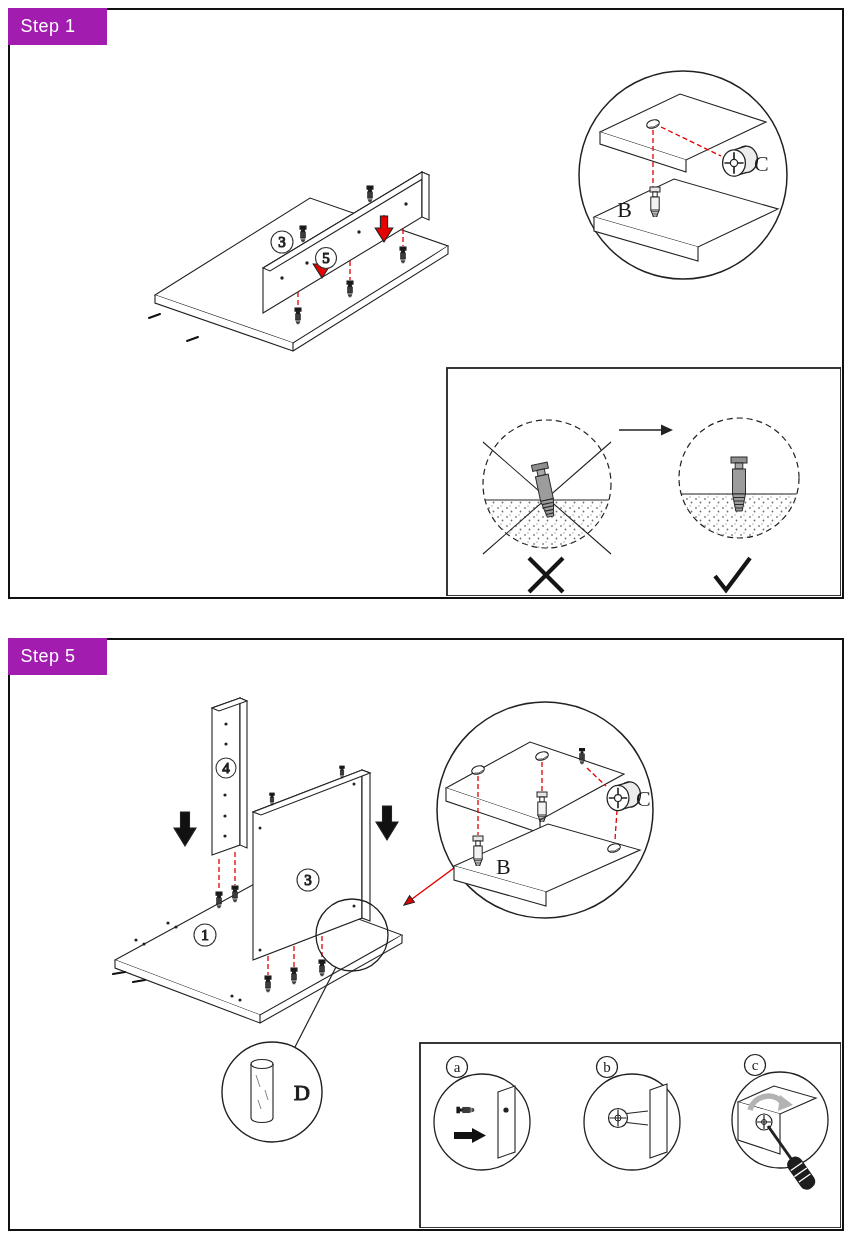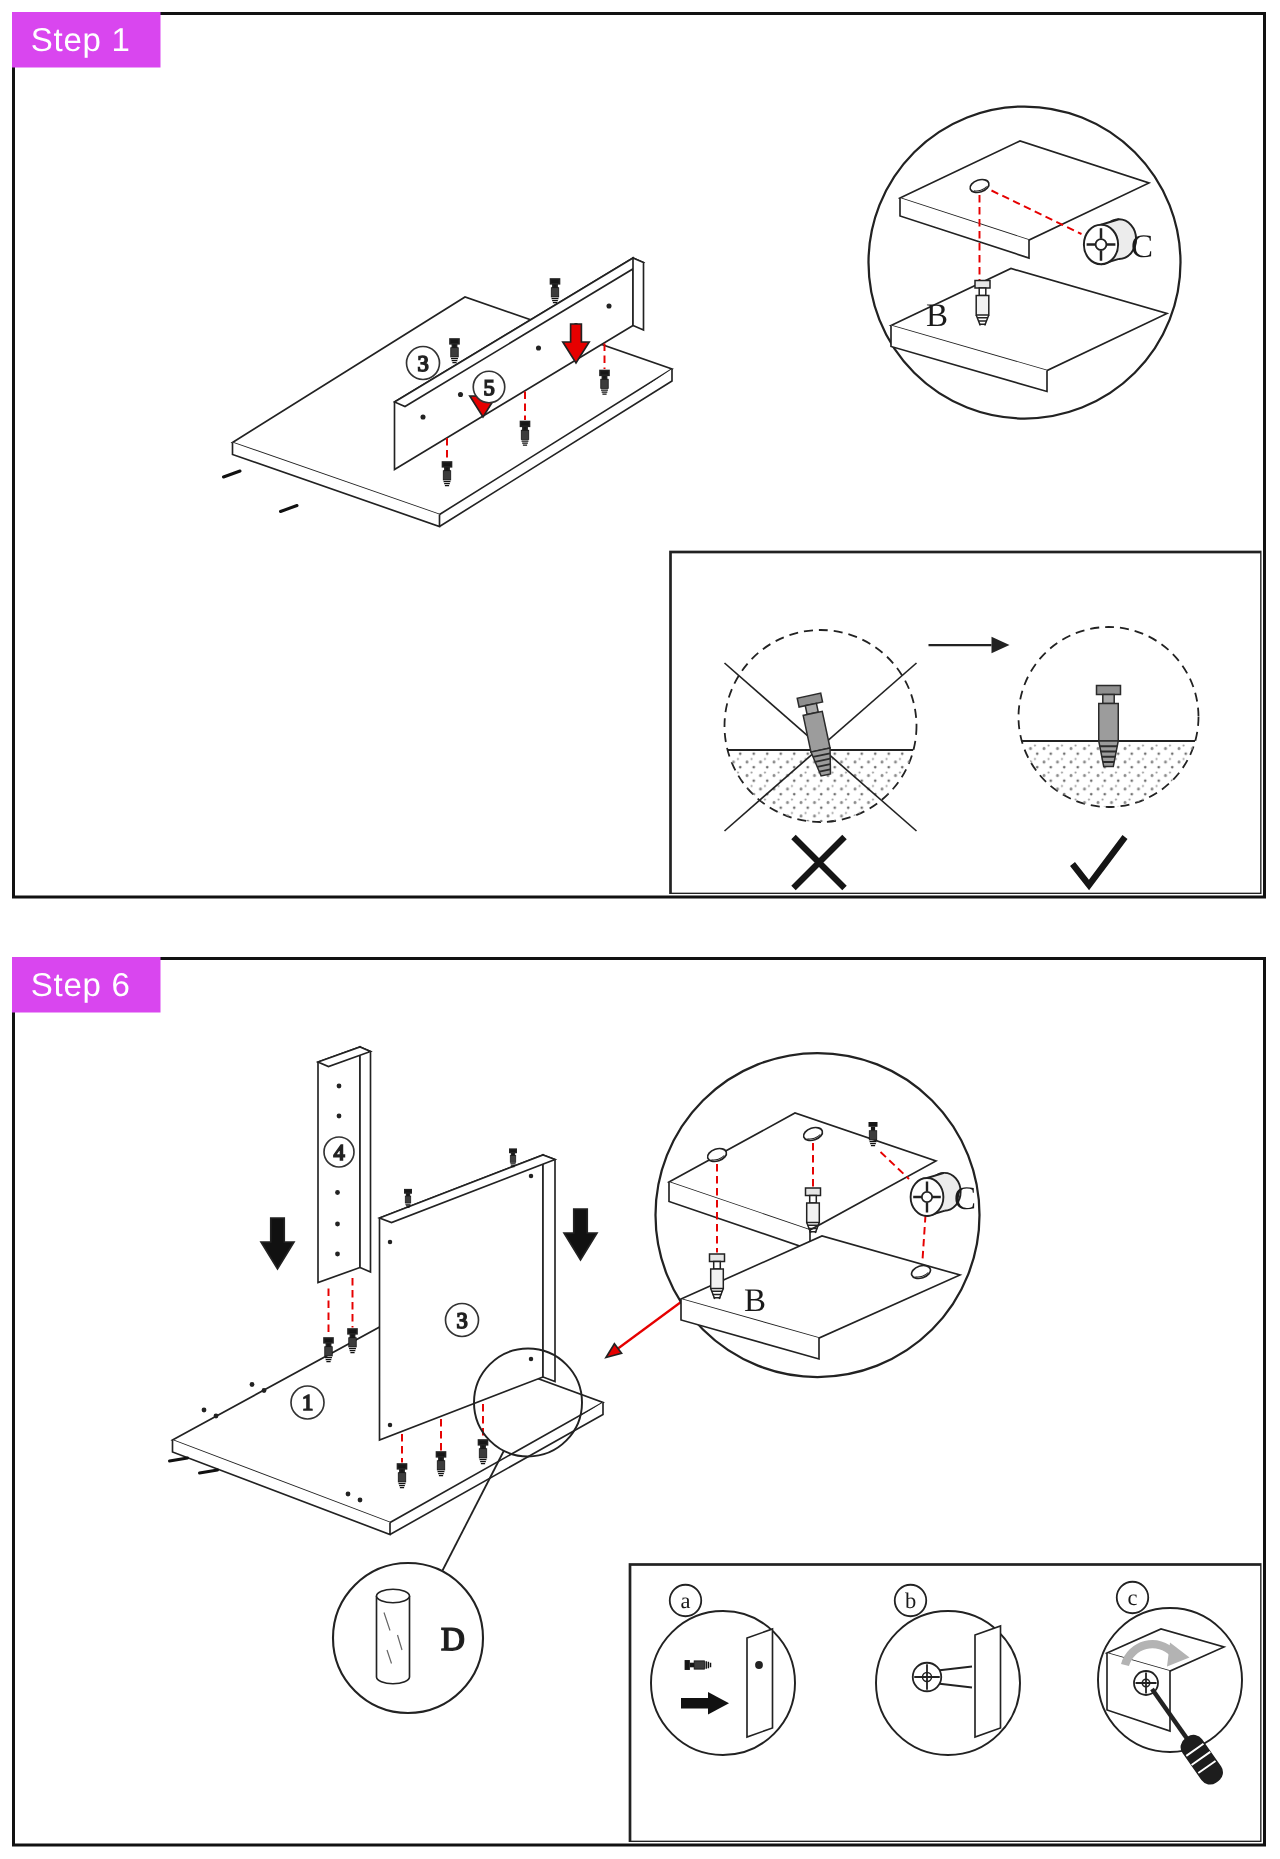--- a/index.html
+++ b/index.html
@@ -2,22 +2,22 @@
 <html><head>
 <meta charset="utf-8">
 <style>
   *{margin:0;padding:0;box-sizing:border-box}
   html,body{background:#fff}
   #page{position:relative;width:853px;height:1239px;background:#fff;
         font-family:"Liberation Sans",sans-serif;color:#1a1a1a;overflow:hidden}
   .step-box{position:absolute;border:2.5px solid #111;background:#fff}
   #box-step1{left:8px;top:8px;width:836px;height:591px}
   #box-step2{left:8px;top:638px;width:836px;height:593px}
-  .step-label{position:absolute;left:-2.5px;top:-2.5px;width:99px;height:37px;background:#d946ef;
-              color:#fff;font-size:22px;line-height:37px;padding-left:13px;letter-spacing:.5px}
+  .step-label{position:absolute;left:-2.5px;top:-2.5px;width:99px;height:37px;background:#a21caf;
+              color:#fff;font-size:18px;line-height:37px;padding-left:13px;letter-spacing:.5px}
   svg.layer{position:absolute;left:0;top:0;display:block}
   text{font-family:"Liberation Serif",serif;fill:#1a1a1a}
   .hw{font-size:22px}
   .pn{font-size:15px}
   .sub{font-size:15px}
 </style>
 </head>
 <body>
 
 <svg width="0" height="0" style="position:absolute">
@@ -326,16 +326,16 @@
           <g>
             <line x1="758" y1="486" x2="782" y2="520" stroke="#222" stroke-width="3"></line>
             <g transform="translate(782,520) rotate(55)">
               <rect x="-2" y="-8" width="36" height="16" rx="7" fill="#1d1d1d"></rect>
               <path d="M8,-7 V7 M15,-7.6 V7.6 M22,-7 V7" stroke="#fff" stroke-width="1.3" fill="none"></path>
             </g>
           </g>
         </g>
       </g>
     </svg>
-    <div class="step-label">Step 6</div>
+    <div class="step-label">Step 5</div>
   </section>
 
 </div>
 
 </body></html>

